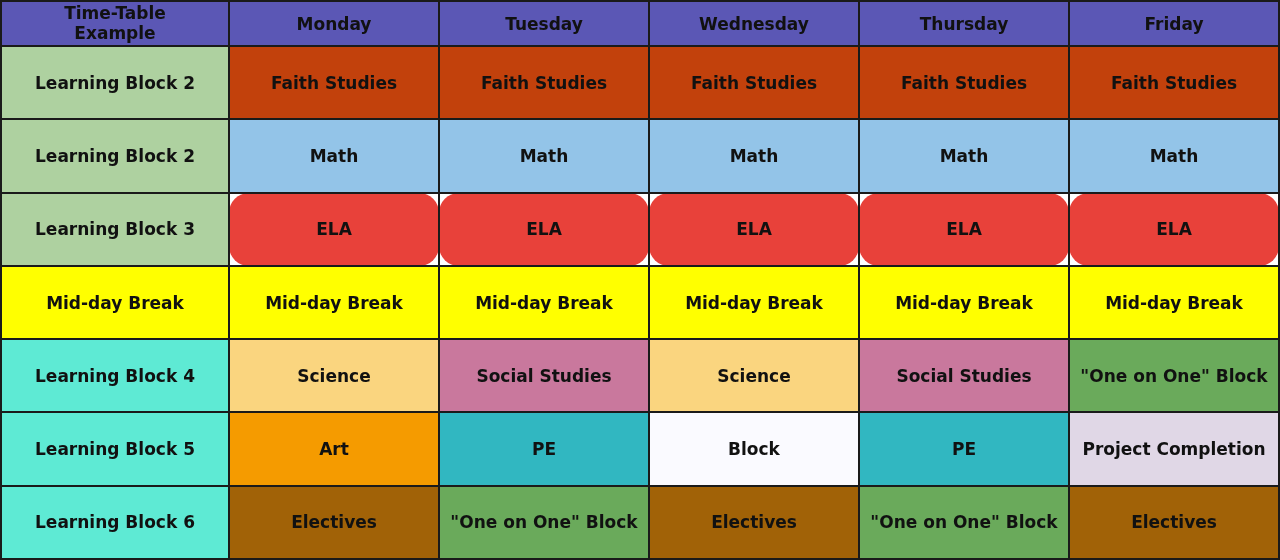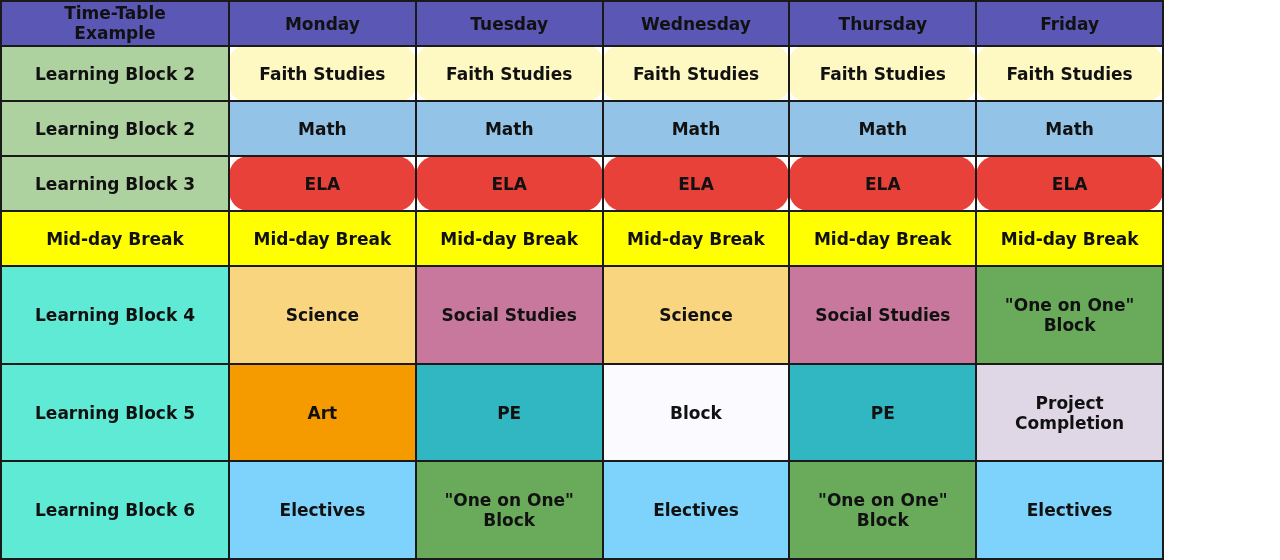--- a/index.html
+++ b/index.html
@@ -7,21 +7,21 @@
     padding: 0;
     background: #ffffff;
   }
   body {
     width: 1280px;
     height: 560px;
     font-family: "DejaVu Sans", sans-serif;
     overflow: hidden;
   }
   #timetable {
-    width: 1164px;
+    width: 1280px;
     height: 560px;
     border-collapse: collapse;
     table-layout: fixed;
   }
   #timetable td, #timetable th {
     border: 2px solid #1a1a1a;
     text-align: center;
     vertical-align: middle;
     padding: 2px 4px;
     font-weight: bold;
@@ -46,32 +46,32 @@
   
   .rowlabel {
     font-size: 17px;
     text-align: left;
     padding-left: 8px;
   }
   .lbl-green { background: #aed1a0; }
   .lbl-yellow { background: #ffff00; }
   .lbl-green2 { background: #5eead4; }
   
-  .c-purple { background: #fef9c3; border-radius: 16px; }
+  .c-purple { background: #c2410c; }
   .c-blue   { background: #93c4e8; }
   .c-red    { background: #e8413a; border-radius: 20px; }
   .c-yellow { background: #ffff00; }
   .c-sand   { background: #fad57f; }
   .c-rose   { background: #c9789d; }
   .c-green  { background: #6aaa5b; }
   .c-orange { background: #f59b00; margin-left: 29px; }
   .c-teal   { background: #31b7c1; }
   .c-white  { background: #fafaff; }
   .c-lav    { background: #e0d7e6; }
-  .c-steel  { background: #7dd3fc; }
+  .c-steel  { background: #a16207; }
 </style>
 </head>
 <body>
 
 <table id="timetable">
   <thead>
     <tr>
       <th class="hdr-corner" style="width:218px;">
         <div>Time-Table</div>
         <div>Example</div>

